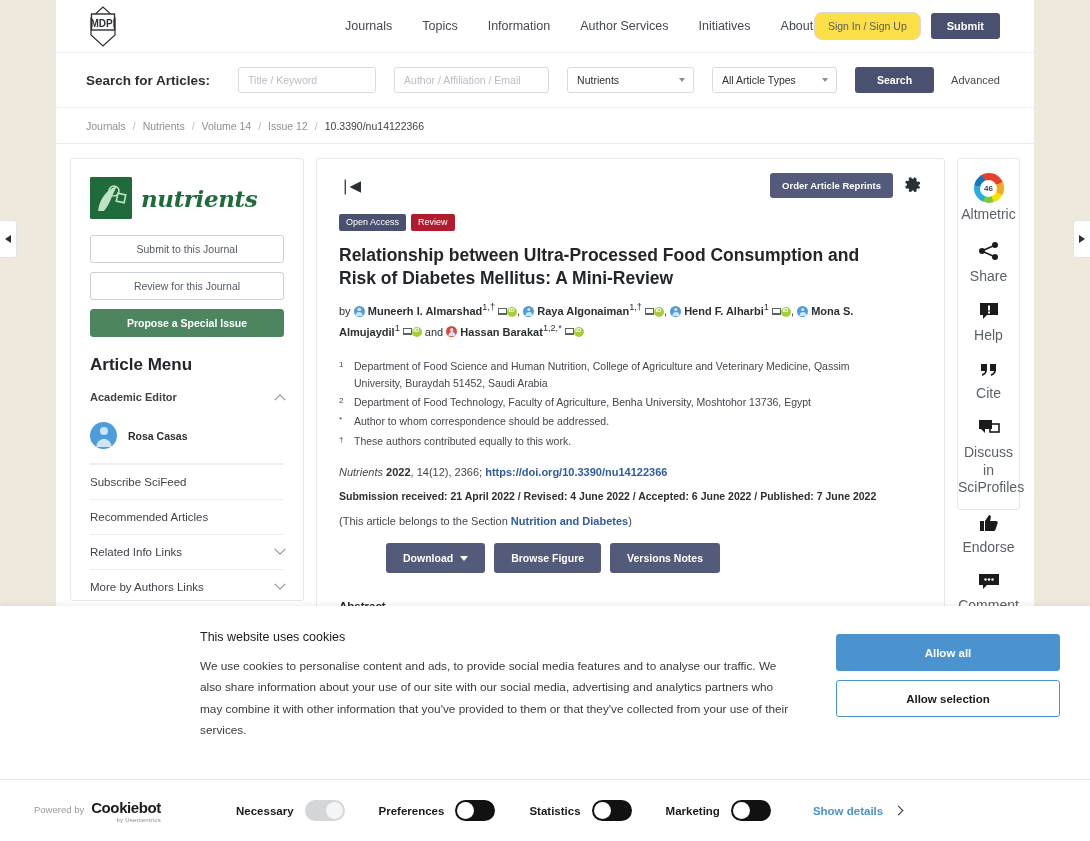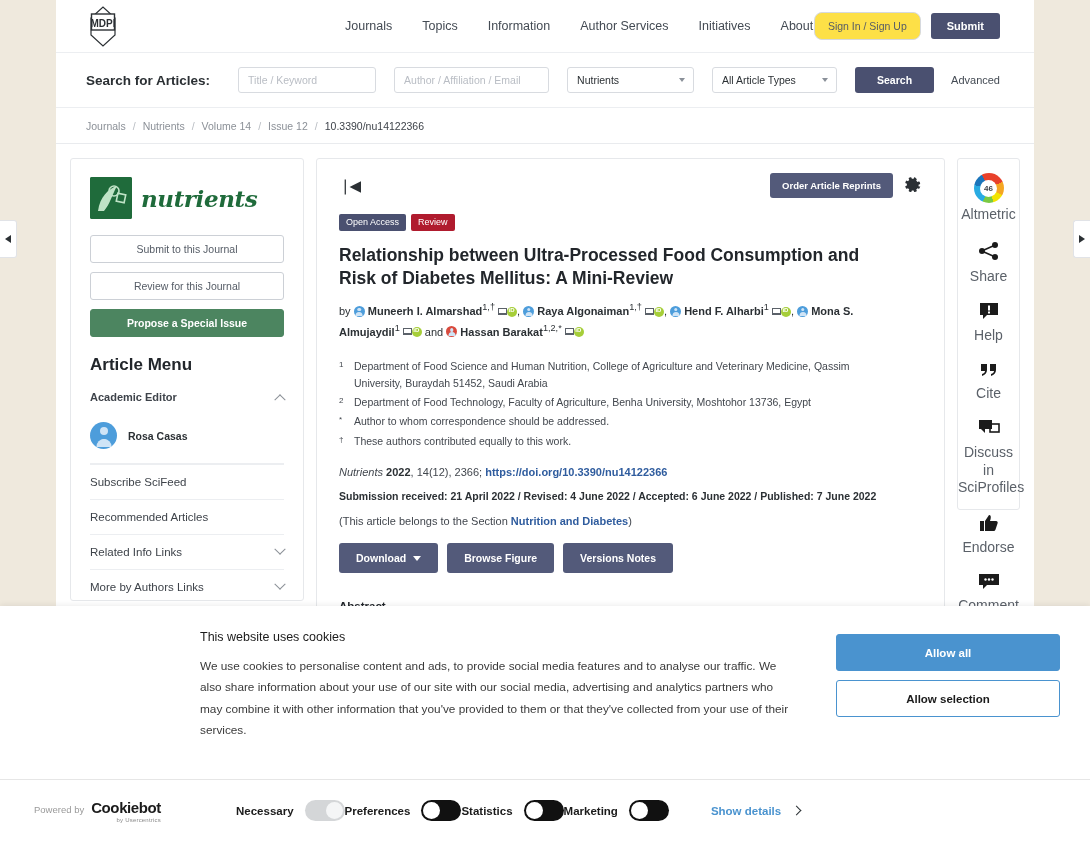--- a/index.html
+++ b/index.html
@@ -176,21 +176,21 @@
   .affil .sup { flex: 0 0 8px; font-size: 8px; padding-top: 1px; color: #42474e; }
 
   .cite-line { margin-top: 17px; font-size: 11px; color: #42474e; }
   .cite-line i { font-style: italic; }
   .cite-line b { font-weight: bold; color: #2b3034; }
   .cite-line a { color: #2f5c9e; text-decoration: none; font-weight: bold; cursor: pointer; }
   .dates { margin-top: 12px; font-size: 10.5px; font-weight: bold; color: #2b3034; }
   .section-note { margin-top: 13px; font-size: 11px; color: #42474e; }
   .section-note a { color: #2f5c9e; text-decoration: none; font-weight: bold; cursor: pointer; }
 
-  .art-actions { display: flex; gap: 9px; margin-top: 16px; }
+  .art-actions { display: flex; gap: 9px; margin-top: 16px; margin-left: 47px; }
   .act-btn {
     background: #535a7a; color: #fff; font-size: 10.5px; font-weight: bold;
     border: none; border-radius: 3px; padding: 9px 17px; cursor: pointer;
     font-family: "Liberation Sans", sans-serif;
     display: flex; align-items: center; gap: 7px;
   }
   .act-btn .dc { width: 0; height: 0; border-left: 4px solid transparent; border-right: 4px solid transparent; border-top: 5px solid #fff; }
 
   .abstract-h { margin-top: 27px; font-size: 11.5px; font-weight: bold; color: #22262b; }
   .abstract-p {
@@ -254,21 +254,21 @@
   .cbtn.outline { background: #fff; border: 1px solid #4a93cf; color: #1b1b1b; }
   .cookie-footer {
     position: absolute; left: 0; bottom: 0; width: 1090px; height: 62px;
     border-top: 1px solid #e6e6e6;
     display: flex; align-items: center; padding: 0 30px 0 34px;
   }
   .powered { display: flex; align-items: baseline; gap: 7px; width: 168px; }
   .powered-lbl { font-size: 9.5px; color: #9a9a9a; }
   .cb-logo { font-size: 15px; font-weight: bold; color: #1b1b1b; letter-spacing: -0.4px; line-height: 1; }
   .cb-sub { font-size: 6px; color: #8a8a8a; display: block; text-align: right; letter-spacing: 0.2px; }
-  .toggles { display: flex; align-items: center; margin-left: 34px; }
+  .toggles { display: flex; align-items: center; gap: 34px; margin-left: 34px; }
   .tog-group { display: flex; align-items: center; gap: 11px; }
   .tog-label { font-size: 11.5px; font-weight: bold; color: #1b1b1b; }
   .switch { width: 40px; height: 21px; border-radius: 11px; position: relative; cursor: pointer; }
   .switch.on-dark { background: #111; }
   .switch.disabled { background: #d4d6d8; }
   .switch .knob { position: absolute; width: 17px; height: 17px; border-radius: 50%; background: #fff; top: 2px; left: 2px; }
   .switch.disabled .knob { left: 21px; background: #f4f5f6; }
   .show-details { margin-left: 42px; display: flex; align-items: center; gap: 12px; cursor: pointer; }
   .sd-text { font-size: 11.5px; font-weight: bold; color: #4a93cf; }
   .sd-chev { width: 7px; height: 7px; border-right: 1.6px solid #2b3034; border-top: 1.6px solid #2b3034; transform: rotate(45deg); }

